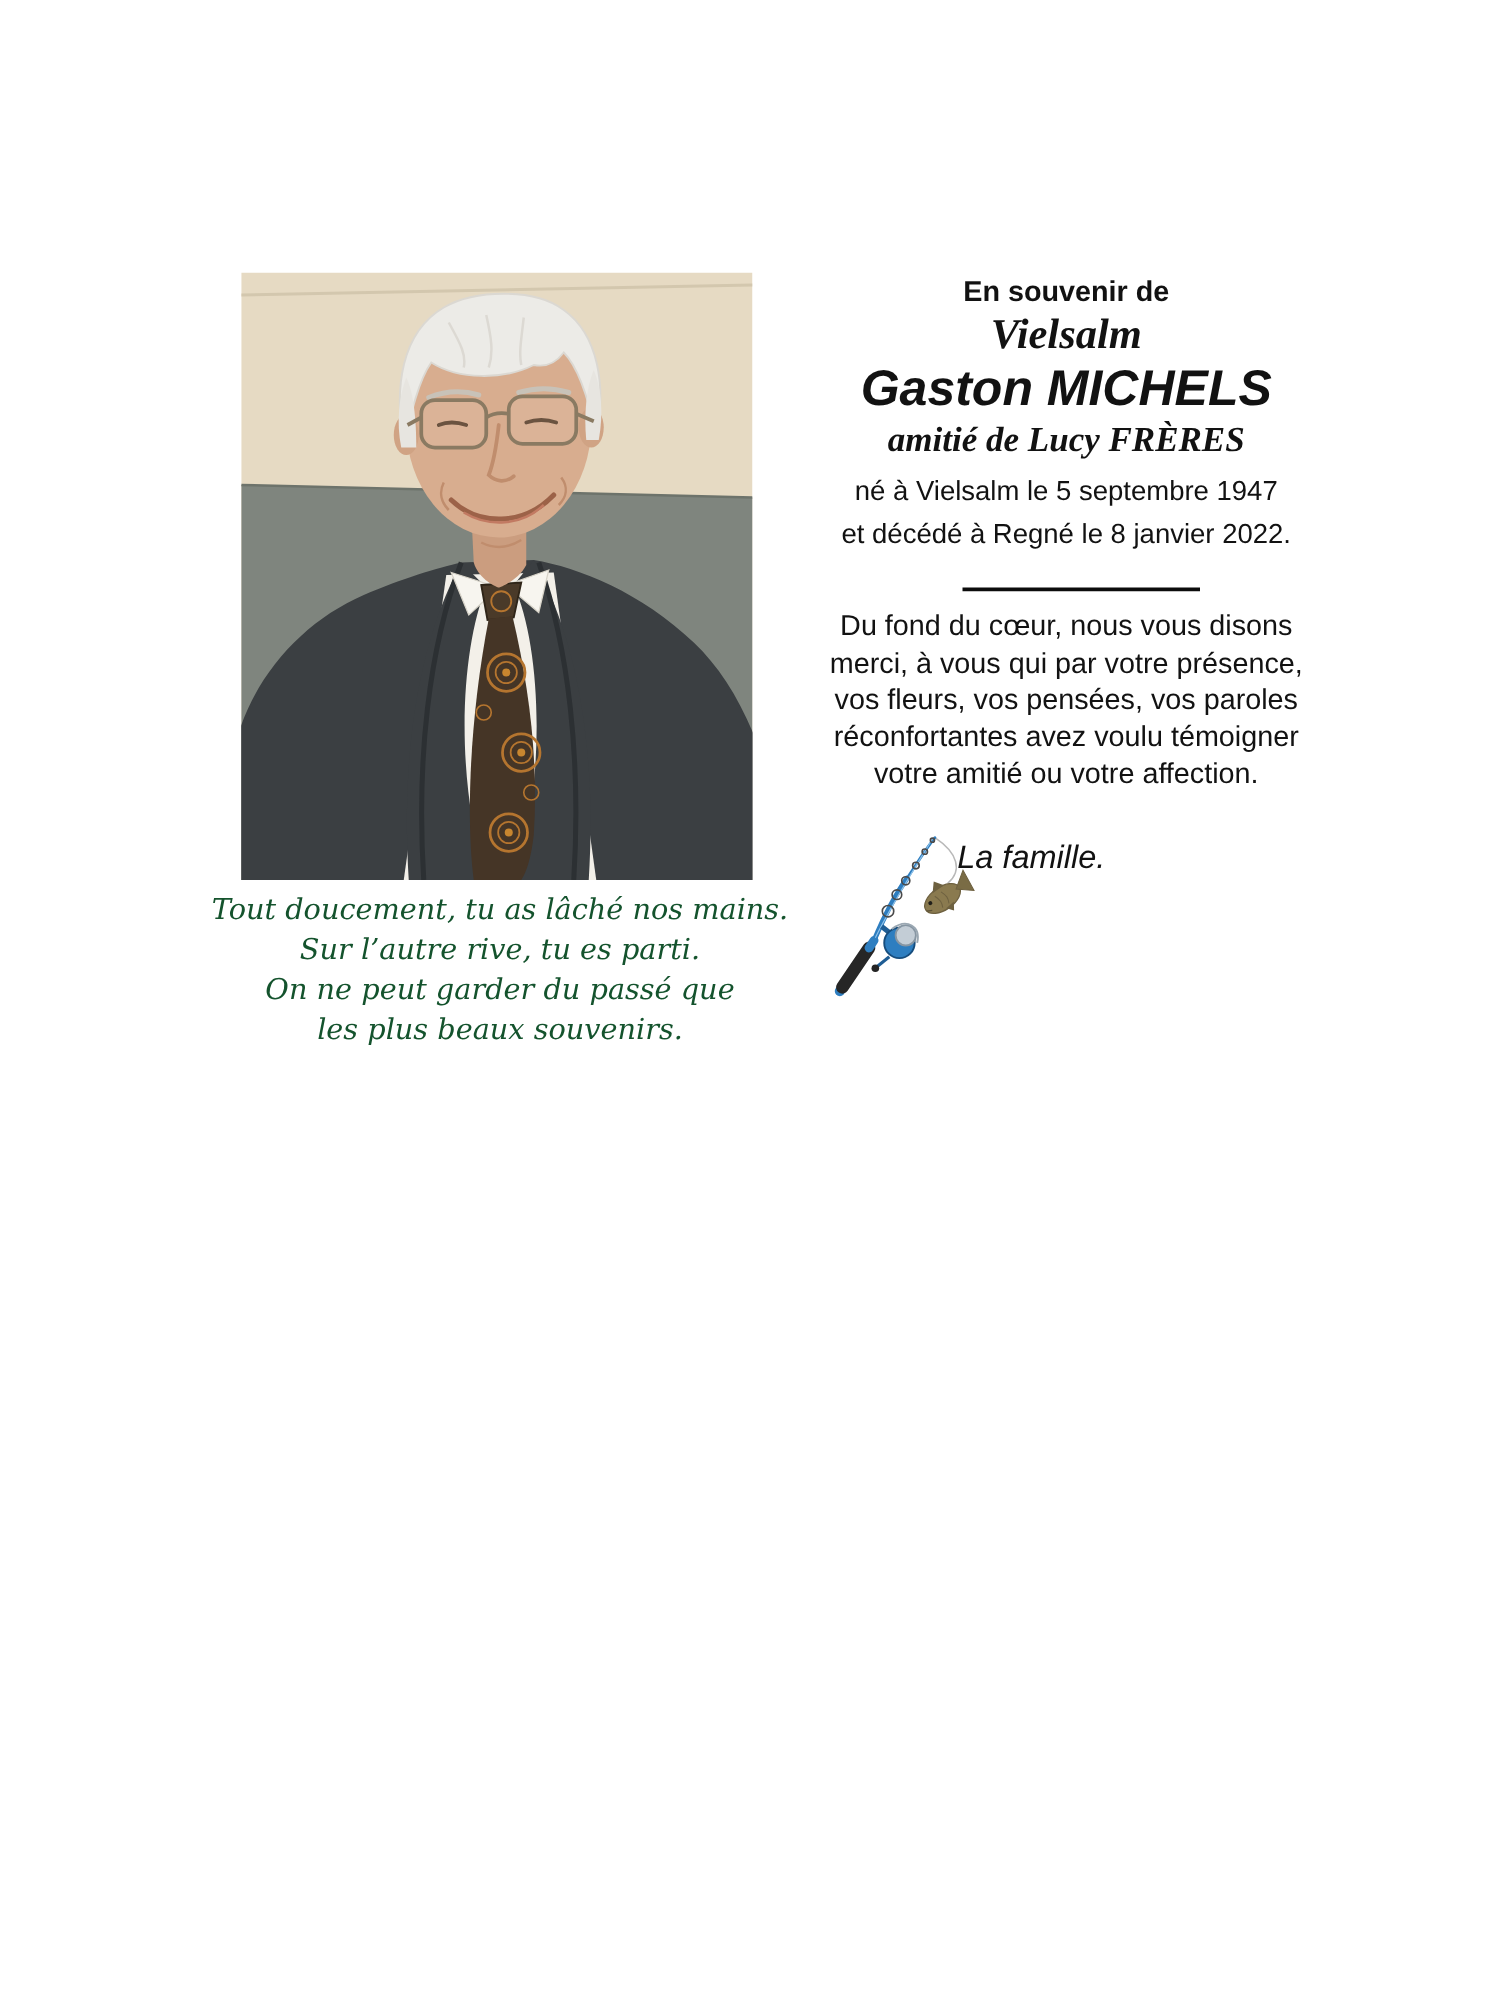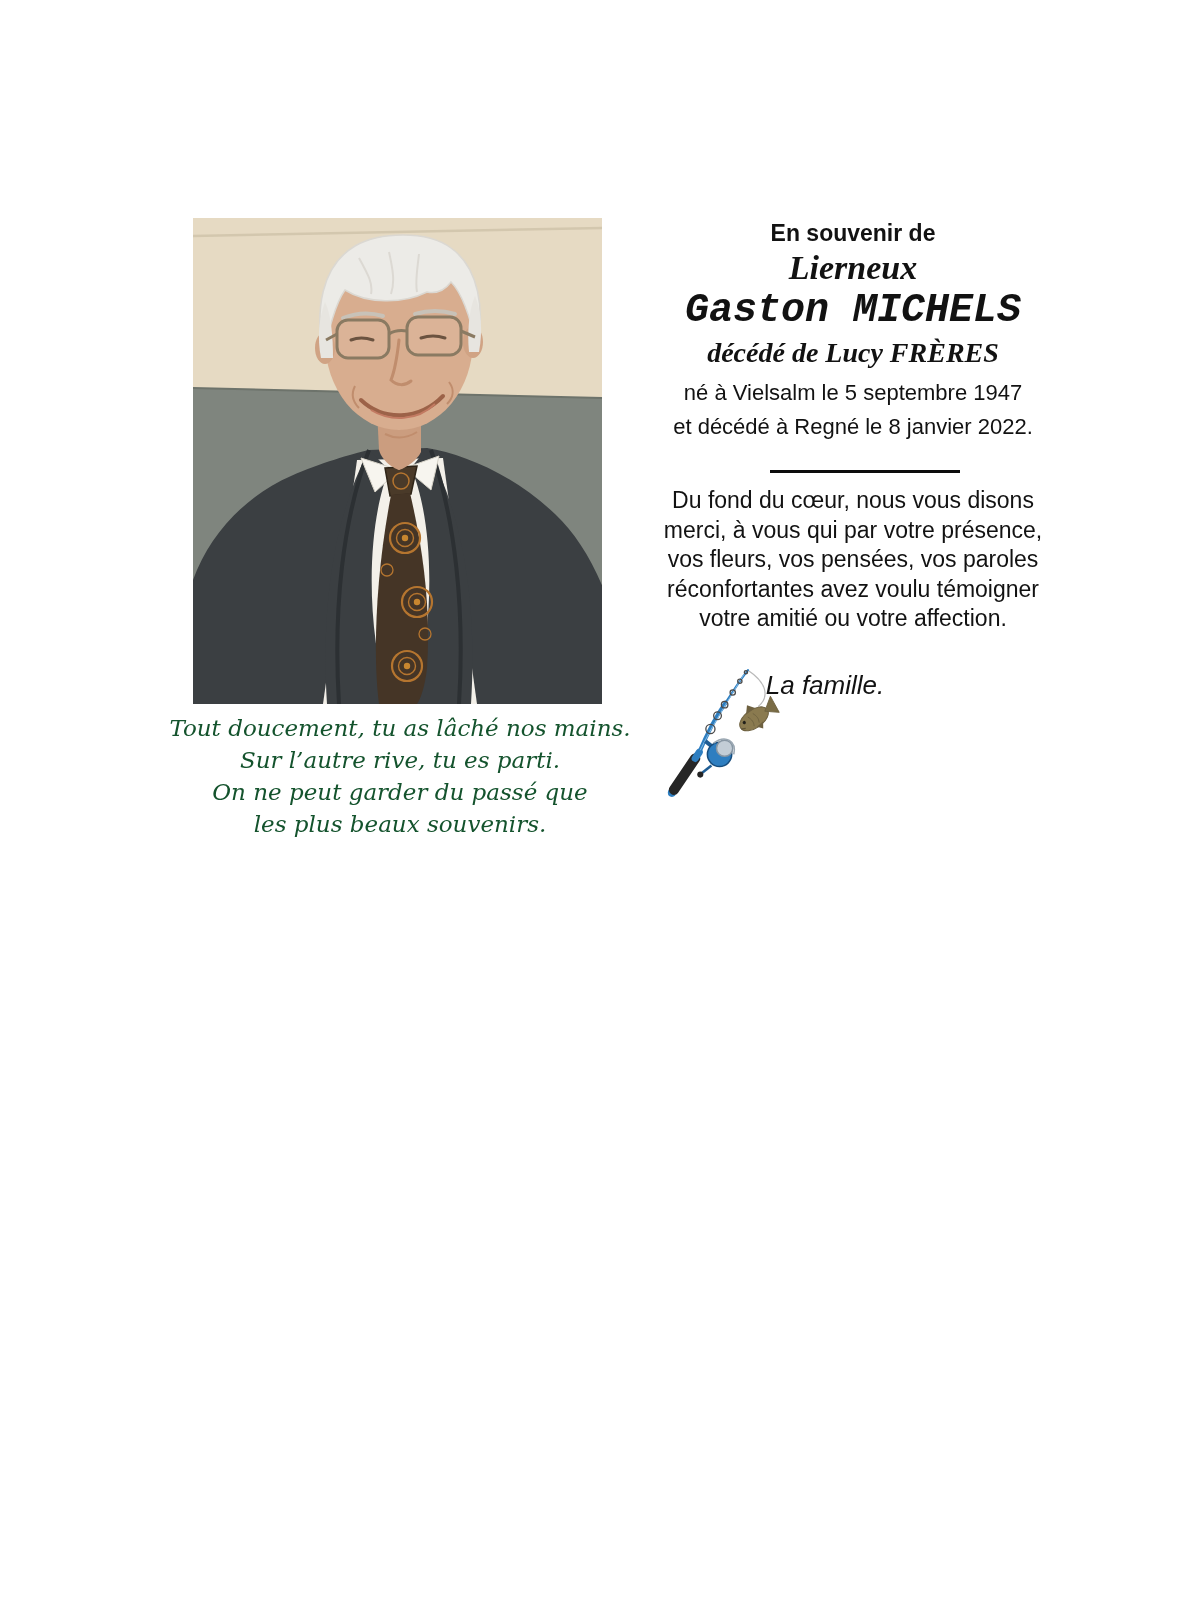--- a/index.html
+++ b/index.html
@@ -10,21 +10,21 @@
   .photo { position:absolute; left:193px; top:218px; width:409px; height:486px; }
   .photo svg { display:block; width:100%; height:100%; }
   .quote {
     position:absolute; left:160px; top:712px; width:480px; text-align:center;
     font-family:"DejaVu Serif", serif; font-style:italic; font-size:23px;
     line-height:32px; white-space:pre-line; color:#14532d;
   }
   .rcol { position:absolute; left:622px; top:218px; width:462px; text-align:center; }
   .hdr { font-size:23px; font-weight:bold; line-height:30px; }
   .honorific { font-family:"Liberation Serif", serif; font-style:italic; font-weight:bold; font-size:34px; line-height:40px; }
-  .dname { font-family:Liberation Mono, monospace; font-style:italic; font-weight:bold; font-size:40px; line-height:46px; }
+  .dname { font-family:Liberation Sans, sans-serif; font-style:italic; font-weight:bold; font-size:40px; line-height:46px; }
   .spouse { font-family:"Liberation Serif", serif; font-style:italic; font-weight:bold; font-size:28px; line-height:38px; }
   .birth, .death { font-size:22px; line-height:34px; }
   .birth { margin-top:4px; }
   .divider { width:190px; height:3px; background:#0c0c0c; margin:26px auto 0; position:relative; left:12px; }
   .thanks { margin-top:13px; font-size:23px; line-height:29.5px; white-space:pre-line; }
   .signature { margin-top:36px; font-style:italic; font-size:26px; text-align:center; padding-right:56px; }
   .fishing { position:absolute; left:652px; top:660px; width:128px; height:142px; }
   .fishing svg { display:block; width:100%; height:100%; }
   .footer {
     position:absolute; left:640px; top:817px; width:486px; text-align:center;
@@ -109,23 +109,23 @@
     </svg>
   </figure>
 
   <div class="quote">Tout doucement, tu as lâché nos mains.
 Sur l’autre rive, tu es parti.
 On ne peut garder du passé que
 les plus beaux souvenirs.</div>
 
   <div class="rcol">
     <div class="hdr">En souvenir de</div>
-    <div class="honorific">Lierneux</div>
+    <div class="honorific">Vielsalm</div>
     <div class="dname">Gaston MICHELS</div>
-    <div class="spouse">décédé de Lucy FRÈRES</div>
+    <div class="spouse">amitié de Lucy FRÈRES</div>
     <div class="birth">né à Vielsalm le 5 septembre 1947</div>
     <div class="death">et décédé à Regné le 8 janvier 2022.</div>
     <div class="divider"></div>
     <div class="thanks">Du fond du cœur, nous vous disons
 merci, à vous qui par votre présence,
 vos fleurs, vos pensées, vos paroles
 réconfortantes avez voulu témoigner
 votre amitié ou votre affection.</div>
     <div class="signature">La famille.</div>
   </div>

